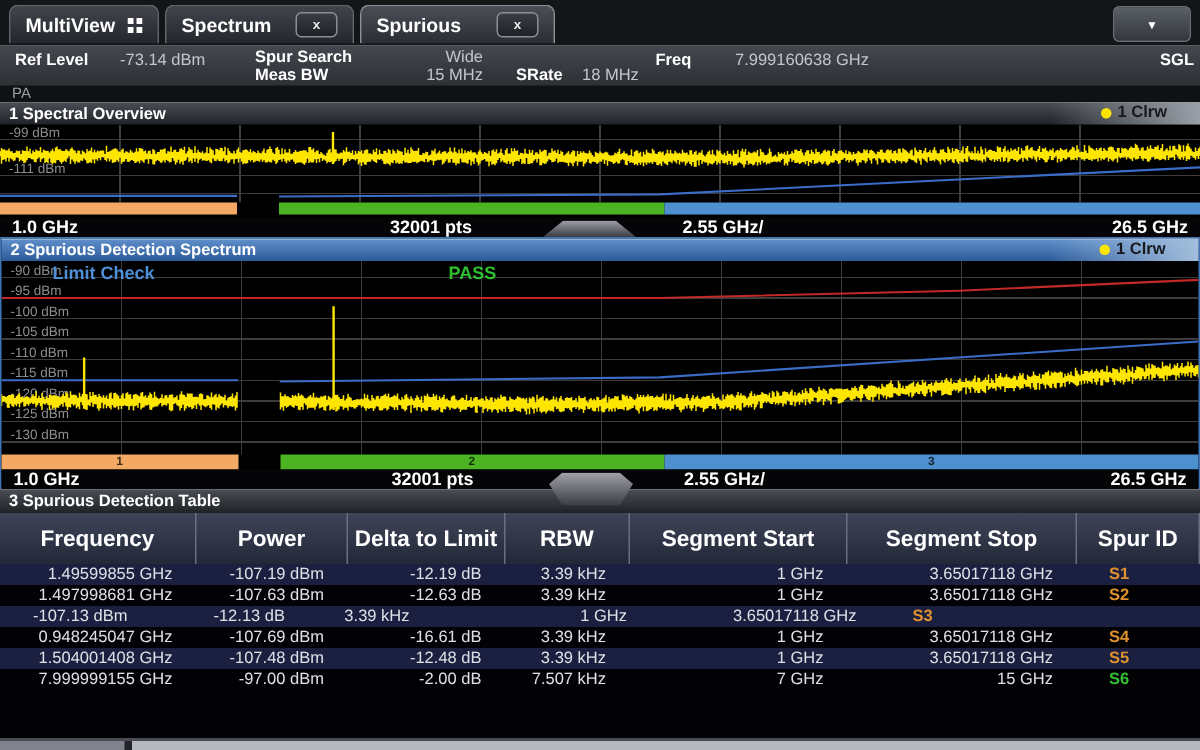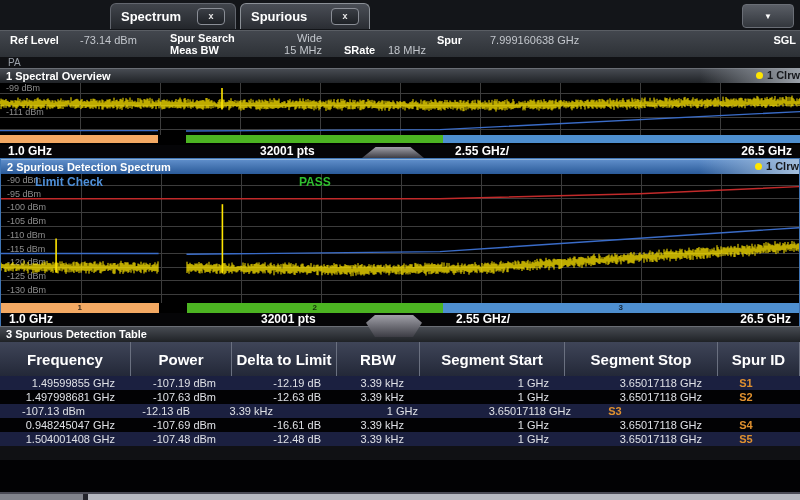--- a/index.html
+++ b/index.html
@@ -18,21 +18,21 @@
        background:linear-gradient(#5a5e66,#33373d);color:#fff;font-size:8px;display:flex;align-items:center;justify-content:center;}
   
   #settings{left:0;top:30px;width:800px;height:27px;background:linear-gradient(#43474e,#2d3136);border-top:1px solid #5a5e64;box-sizing:border-box;}
   .slabel{color:#fff;font-weight:bold;font-size:11px;white-space:nowrap;}
   .svalue{color:#c3c7cd;font-size:11px;white-space:nowrap;}
   #pa-row{left:0;top:57px;width:800px;height:12px;}
   
   .phead{width:100%;height:15px;background:linear-gradient(#474b52,#1f2226);border-top:1px solid #6a6e75;
          color:#fff;font-size:11px;font-weight:bold;line-height:15px;padding-left:6px;box-sizing:border-box;}
   .legend{position:absolute;right:0;top:0;height:15px;width:100px;display:flex;align-items:center;justify-content:flex-end;
-          padding-right:0;box-sizing:border-box;background:linear-gradient(90deg,rgba(150,155,162,0),#9aa0a8);
+          padding-right:22px;box-sizing:border-box;background:linear-gradient(90deg,rgba(150,155,162,0),#9aa0a8);
           color:#16181c;font-size:11px;font-weight:bold;}
   .legend .dot{width:7px;height:7px;border-radius:50%;background:#ffe600;margin-right:4px;}
   .axisrow{width:100%;height:13px;background:#050507;color:#fff;font-size:12px;font-weight:bold;}
   .axisrow span{position:absolute;top:0;line-height:13px;}
   .segbar{position:absolute;left:0;width:800px;background:#000;}
   .seg{position:absolute;top:0;height:100%;display:flex;align-items:center;justify-content:center;}
   .seg span{color:rgba(0,0,0,0.75);font-size:8px;font-weight:bold;line-height:1;}
   svg{display:block;}
   
   #panel2-wrap{left:0;top:158px;width:800px;height:168px;border:1px solid #3f75b5;box-sizing:border-box;background:#000;}
@@ -52,20 +52,31 @@
   .handle{background:linear-gradient(#a0a0a8,#3c3c44);}
   #bottom-strip{left:0;top:492px;width:800px;height:8px;background:#b6b8c0;border-top:2px solid #4a4a55;box-sizing:border-box;}
   #bottom-strip .blk{position:absolute;left:0;top:0;width:88px;height:100%;background:#81838c;border-right:5px solid #23232b;box-sizing:border-box;}
 </style>
 </head>
 <body>
 
 <div id="screen">
 
   <div class="abs" id="tabbar">
+    <div class="abs tab" style="left:6px;width:100px;">
+      <span>MultiView</span>
+      <span style="margin-left:8px;display:inline-flex;">
+        <svg width="10" height="10" viewBox="0 0 10 10">
+            <rect x="0" y="0" width="4" height="4" fill="#fff"></rect>
+            <rect x="6" y="0" width="4" height="4" fill="#fff"></rect>
+            <rect x="0" y="6" width="4" height="4" fill="#fff"></rect>
+            <rect x="6" y="6" width="4" height="4" fill="#fff"></rect>
+          </svg>
+      </span>
+    </div>
     <div class="abs tab" style="left:110px;width:126px;">
       <span>Spectrum</span>
       <span class="closebox">x</span>
     </div>
     <div class="abs tab active" style="left:240px;width:130px;">
       <span>Spurious</span>
       <span class="closebox">x</span>
     </div>
     <div class="abs" id="dropdown-btn">
       <span>▼</span>
@@ -74,21 +85,21 @@
 
   <div class="abs" id="settings">
     <span class="abs slabel" style="left:10px;top:3px;">Ref Level</span>
     <span class="abs svalue" style="left:80px;top:3px;">-73.14 dBm</span>
     <span class="abs slabel" style="left:170px;top:1px;">Spur Search</span>
     <span class="abs slabel" style="left:170px;top:13px;">Meas BW</span>
     <span class="abs svalue" style="left:260px;top:1px;width:62px;text-align:right;">Wide</span>
     <span class="abs svalue" style="left:260px;top:13px;width:62px;text-align:right;">15 MHz</span>
     <span class="abs slabel" style="left:344px;top:13px;">SRate</span>
     <span class="abs svalue" style="left:388px;top:13px;">18 MHz</span>
-    <span class="abs slabel" style="left:437px;top:3px;">Spur</span>
+    <span class="abs slabel" style="left:437px;top:3px;">Freq</span>
     <span class="abs svalue" style="left:490px;top:3px;">7.999160638 GHz</span>
     <span class="abs slabel" style="right:4px;top:3px;">SGL</span>
   </div>
   <div class="abs" id="pa-row">
     <span class="abs" style="left:8px;top:0;color:#9aa0a8;font-size:10px;">PA</span>
   </div>
 
   <div class="abs" style="left:0;top:68px;width:800px;height:90px;background:#000;">
     <div class="phead">
       <span>1 Spectral Overview</span>
@@ -257,19 +268,28 @@
       </div>
       <div class="trow">
         <div class="tcell c0" style="width: 131px;">1.504001408 GHz</div>
         <div class="tcell c1" style="width: 101px;">-107.48 dBm</div>
         <div class="tcell c2" style="width: 105px;">-12.48 dB</div>
         <div class="tcell c3" style="width: 83px;">3.39 kHz</div>
         <div class="tcell c4" style="width: 145px;">1 GHz</div>
         <div class="tcell c5" style="width: 153px;">3.65017118 GHz</div>
         <div class="tcell c6" style="width: 82px; color: rgb(224, 145, 47);">S5</div>
       </div>
+      <div class="trow">
+        <div class="tcell c0" style="width: 131px;">7.999999155 GHz</div>
+        <div class="tcell c1" style="width: 101px;">-97.00 dBm</div>
+        <div class="tcell c2" style="width: 105px;">-2.00 dB</div>
+        <div class="tcell c3" style="width: 83px;">7.507 kHz</div>
+        <div class="tcell c4" style="width: 145px;">7 GHz</div>
+        <div class="tcell c5" style="width: 153px;">15 GHz</div>
+        <div class="tcell c6" style="width: 82px; color: rgb(50, 192, 50);">S6</div>
+      </div>
     </div>
   <div class="abs" style="left:0;top:460px;width:800px;height:32px;background:#020204;"></div>
 
   <div class="abs" id="bottom-strip">
     <div class="blk"></div>
   </div>
 </div>
 
 </body></html>

